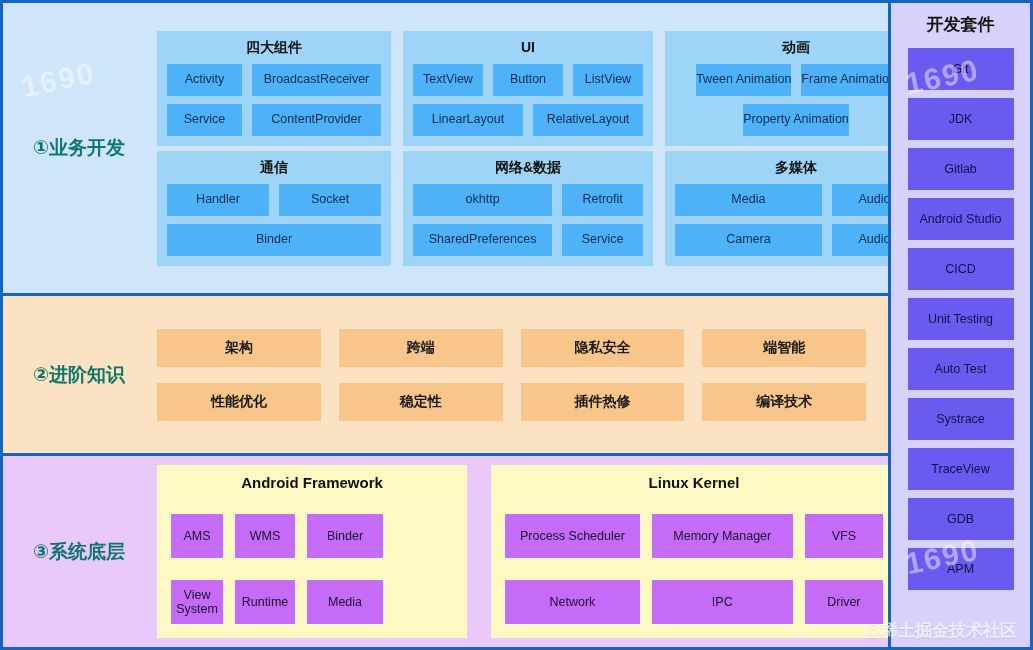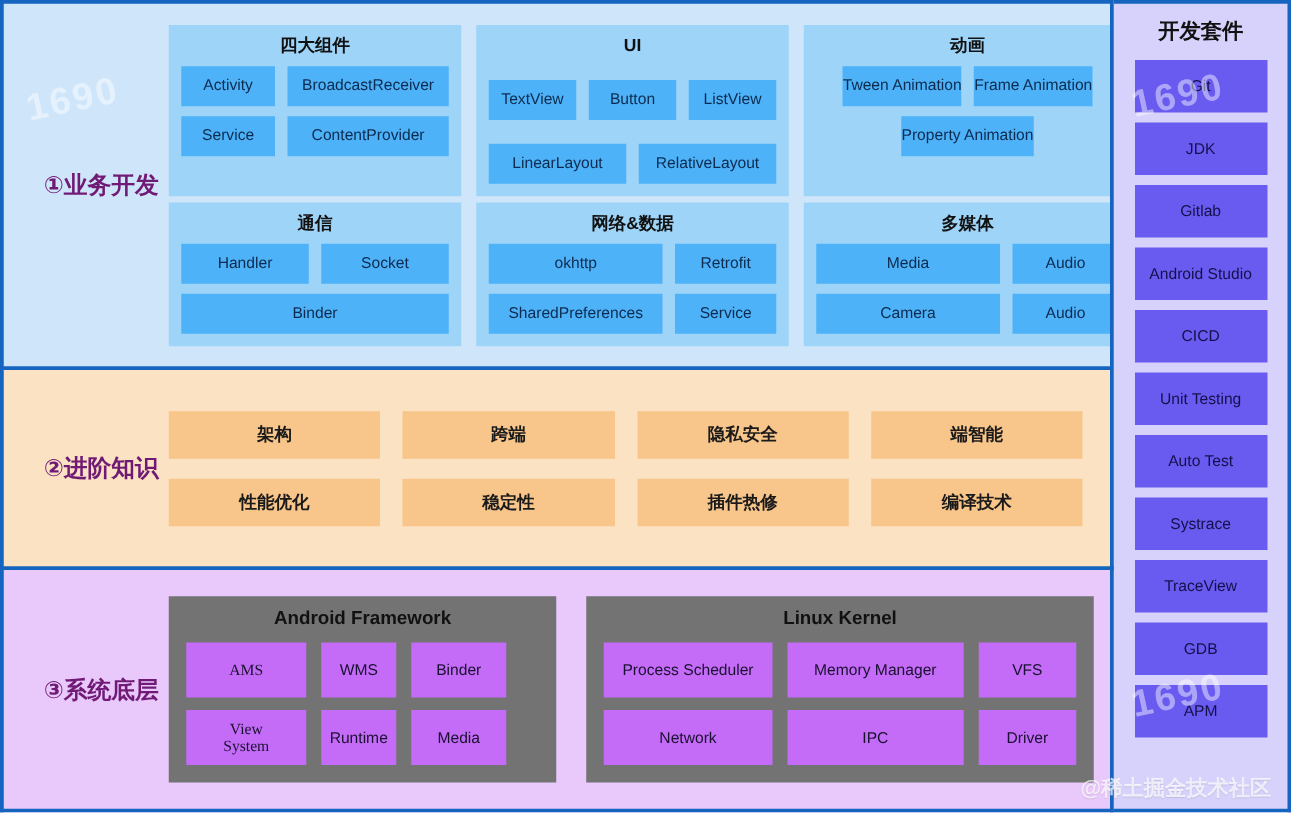--- a/index.html
+++ b/index.html
@@ -33,28 +33,29 @@
     border:3px solid #1565C0;
     overflow:hidden;
   }
   .layer-1{ height:296px; background:#CFE6FA; }
   .layer-2{ height:160px; background:#FBE2C3; border-top:none; }
   .layer-3{ height:194px; background:#E9C9FB; border-top:none; }
 
   .layer-label{
     width:124px;
     flex:0 0 124px;
-    text-align:right;
+    text-align:left;
     padding-left:8px;
     box-sizing:border-box;
     font-size:19px;
     font-weight:700;
-    color:#701a75;
+    color:#0f766e;
     letter-spacing:0px;
     white-space:nowrap;
+    margin-left:22px;
   }
 
   .layer-body{
     flex:1 1 auto;
     height:100%;
     box-sizing:border-box;
     display:flex;
     flex-direction:column;
     justify-content:center;
   }
@@ -116,26 +117,26 @@
   }
   .orange-rows{
     display:flex;
     flex-direction:column;
     gap:16px;
     padding:0 22px 0 8px;
   }
   .orange-row{ display:flex; gap:18px; }
 
   
-  .card-purple{ background:#737373; }
+  .card-purple{ background:#fef9c3;gap:12px; }
   .chip-purple{ background:#C46BF7; color:#1a1030; }
 
   
   .card-components{ width:234px; }
-  .card-ui{ width:250px;gap:11px; }
+  .card-ui{ width:250px; }
   .card-anim{ width:262px;align-items:center; }
   .card-comm{ width:234px; }
   .card-net{ width:250px; }
   .card-media{ width:262px; }
 
   .w-grow{ flex:1 1 0; }
   .w-36{ width:36%; }
   .w-62{ width:62%; }
   .w-full{ width:100%; }
 
@@ -162,21 +163,21 @@
     box-sizing:border-box;
     height:44px;
     display:flex;
     align-items:center;
     justify-content:center;
     font-size:12.5px;
     text-align:center;
     line-height:14px;
     white-space:pre-line;
   }
-  .af-a{ width:96px;font-family:Liberation Serif, serif; }
+  .af-a{ width:52px; }
   .af-b{ width:60px; }
   .af-c{ width:76px; }
   .lk-a{ flex:1.55 1 0; }
   .lk-b{ flex:1.62 1 0; }
   .lk-c{ flex:0.9 1 0; }
 
   
   .sidebar{
     width:142px;
     height:650px;

